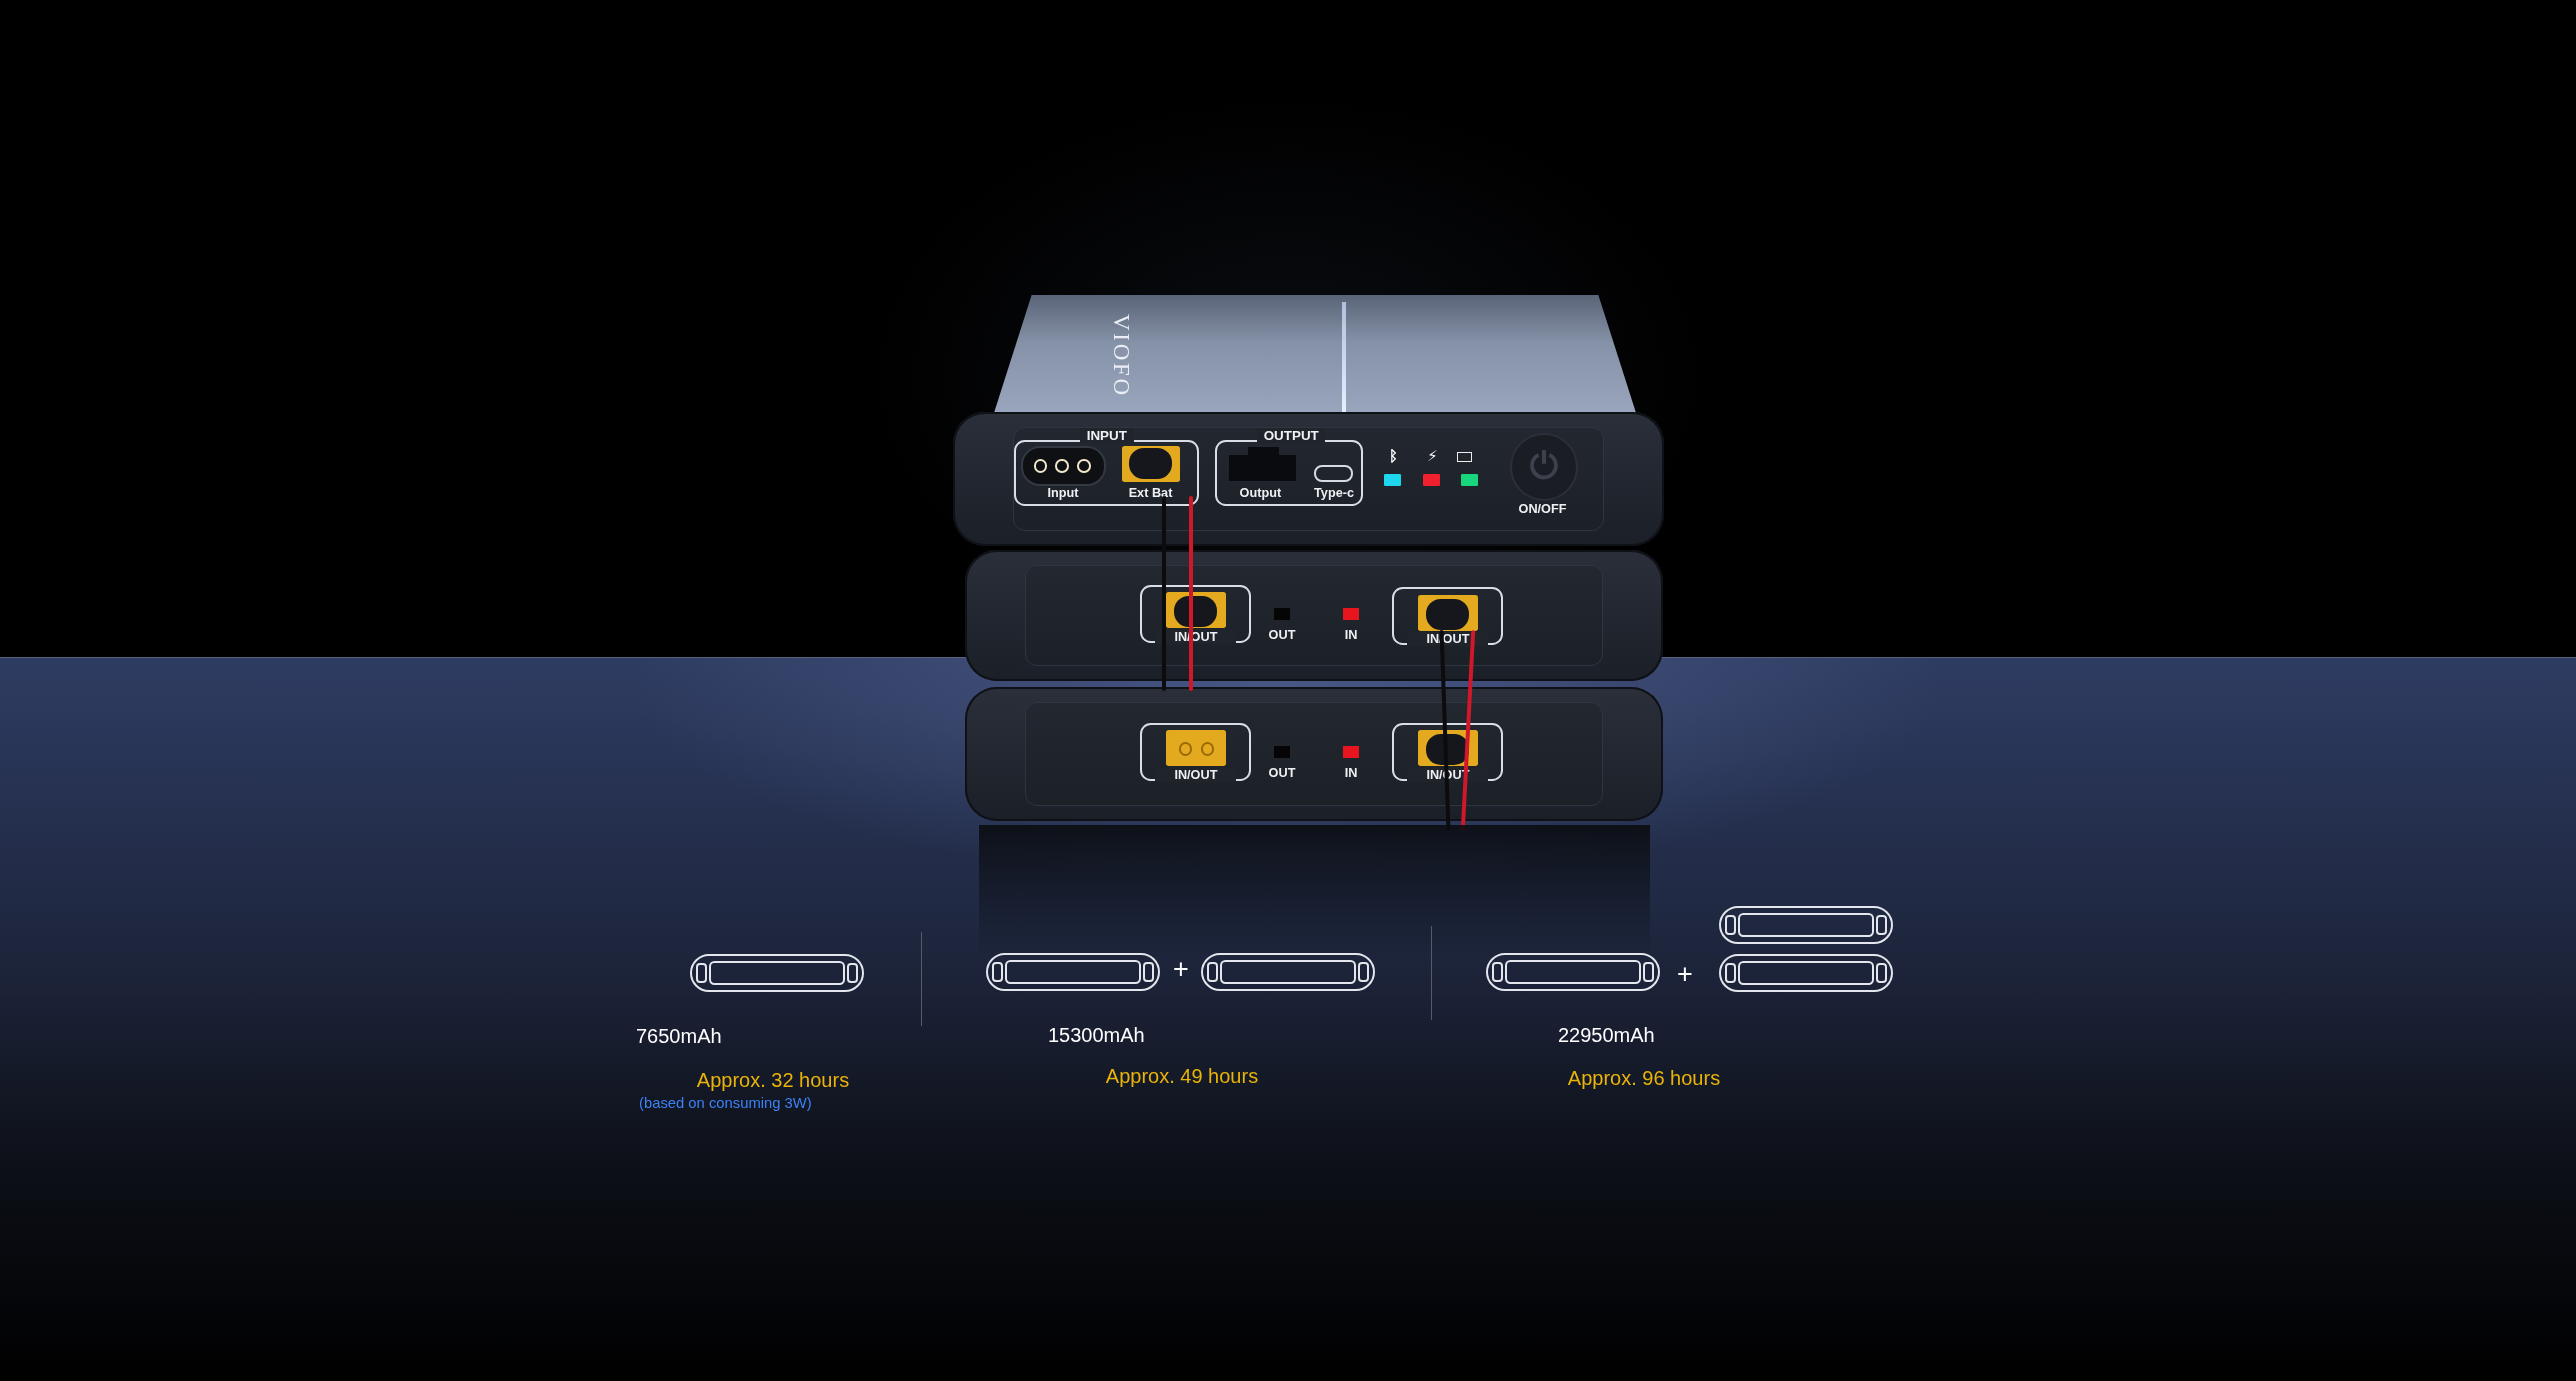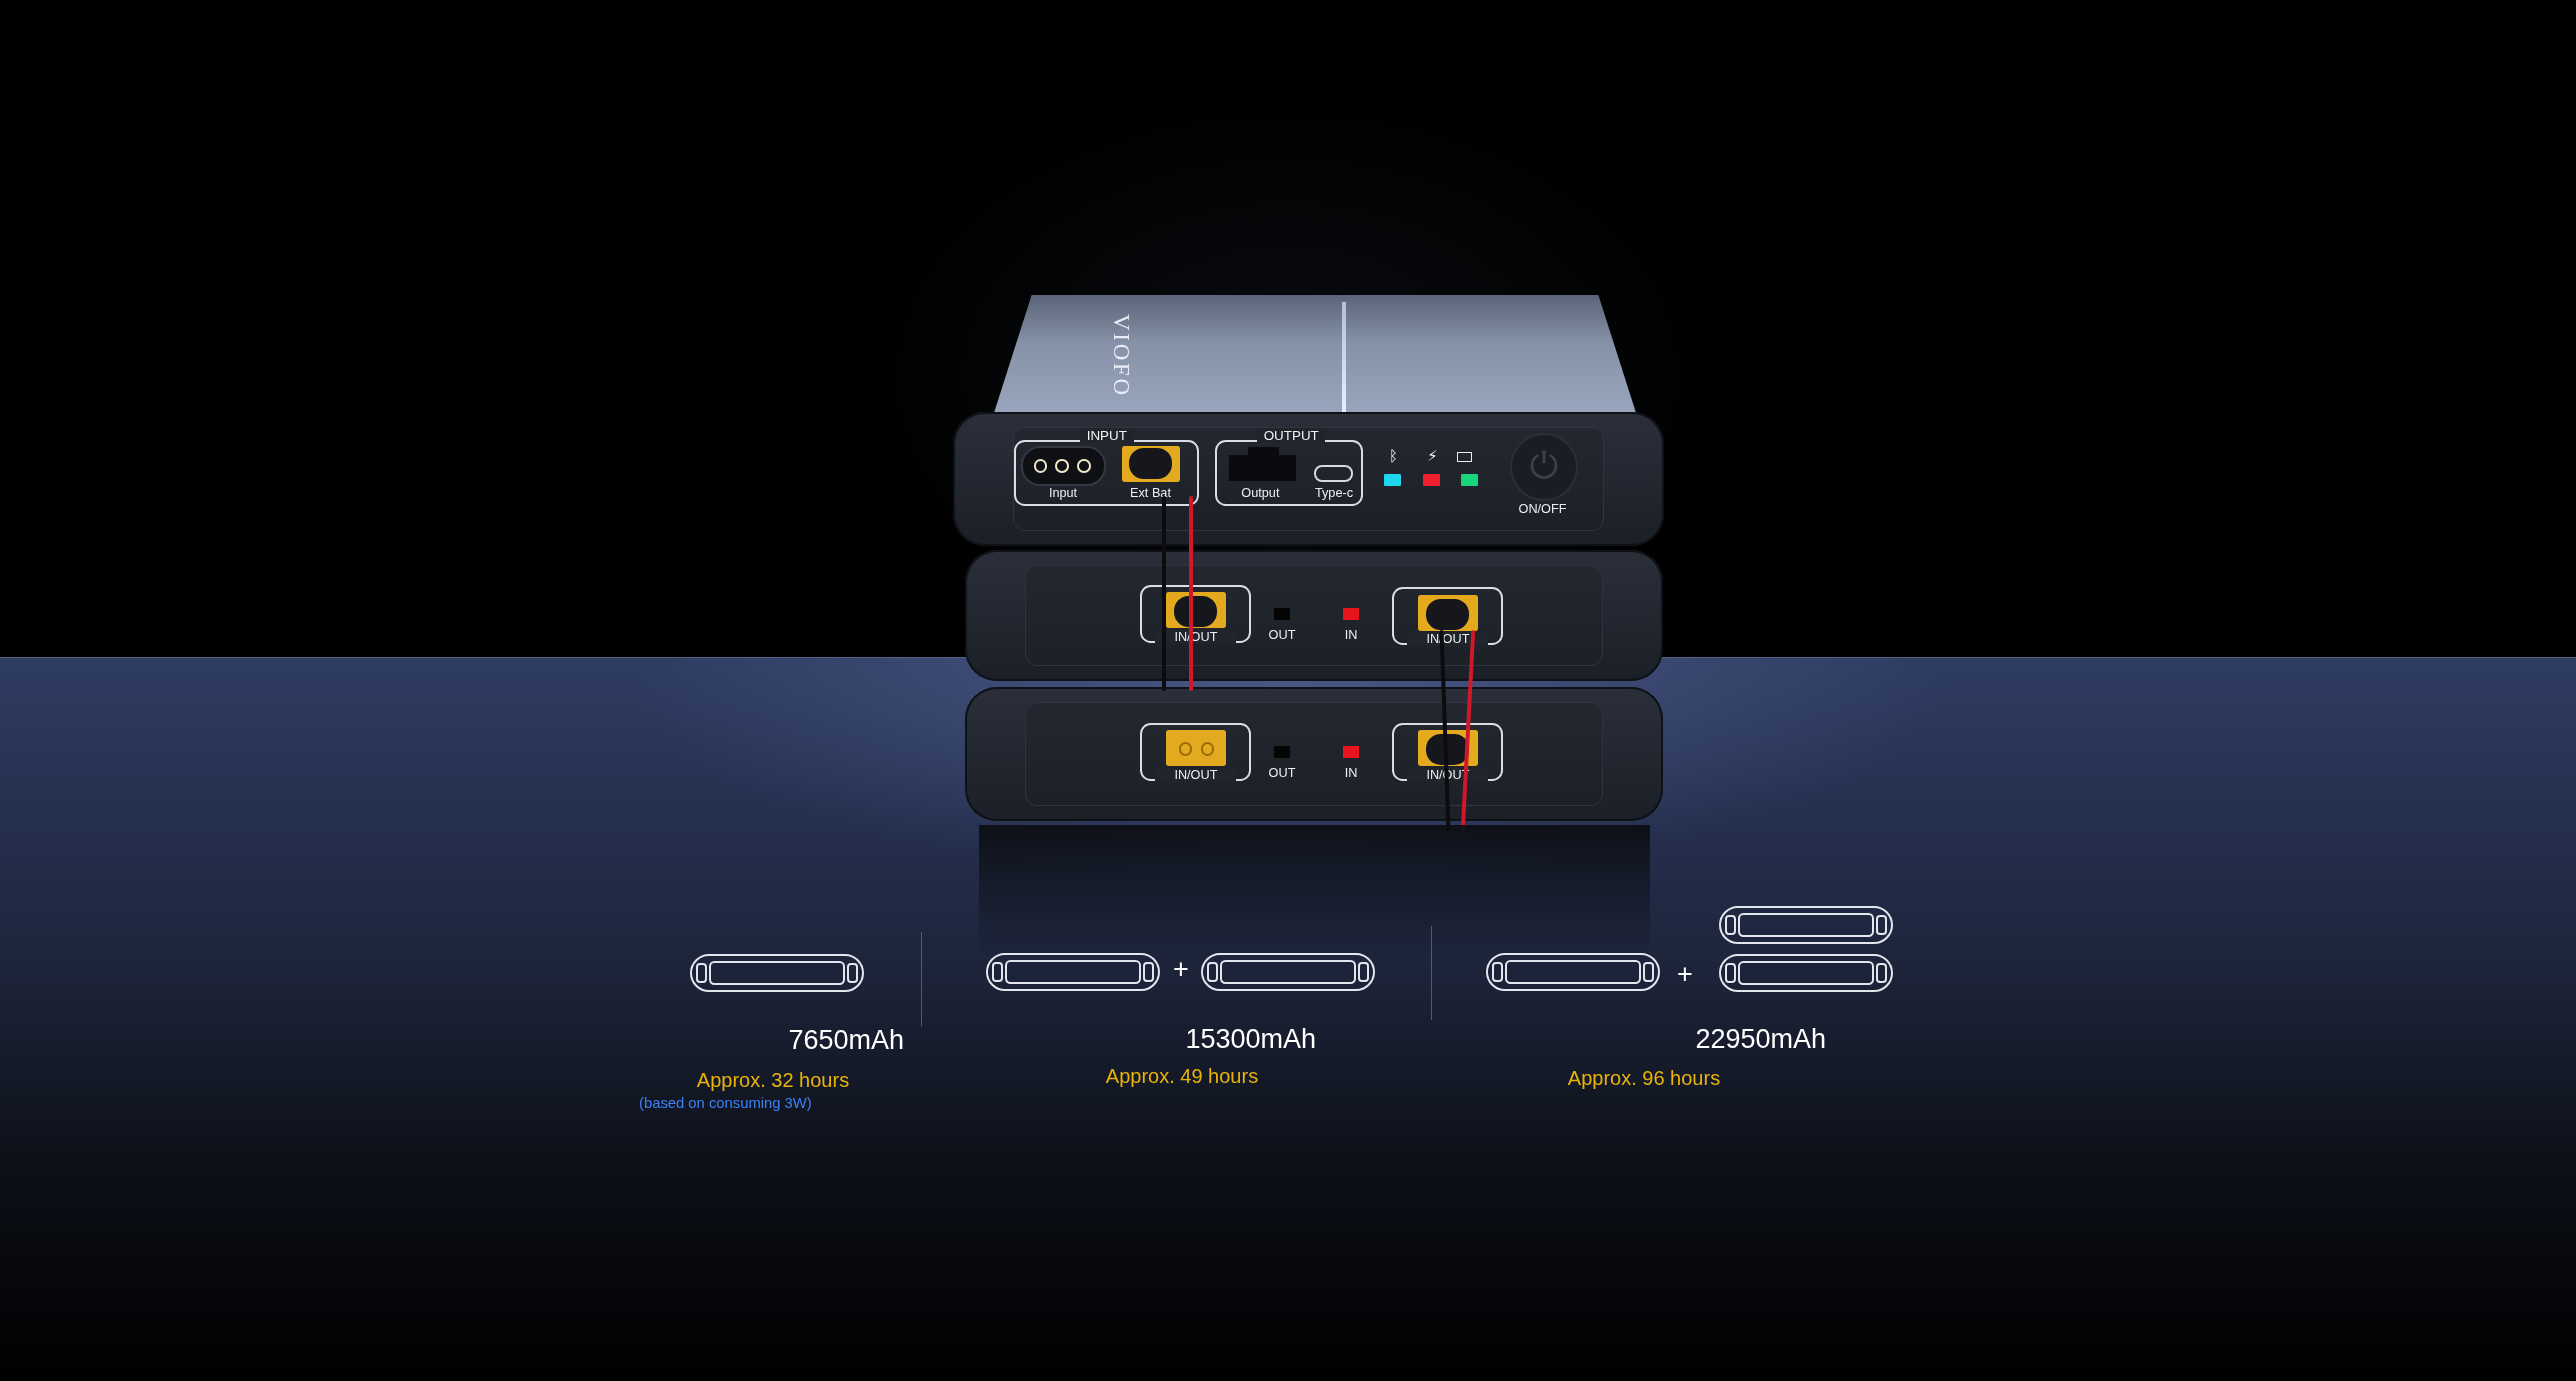--- a/index.html
+++ b/index.html
@@ -11,21 +11,21 @@
     background:radial-gradient(ellipse 939px 282px at 1288px 27px,rgba(120,140,200,.35),rgba(0,0,0,0) 70%);}
   .floor-edge{position:absolute;left:0;top:657px;width:2576px;height:1.3px;background:#56637f;}
 
   
   .stack{position:absolute;left:953px;top:295px;width:725px;height:537px;}
   .top-lid{position:absolute;left:40px;top:0;width:644px;height:121px;
     background:linear-gradient(180deg,#5a6478 0%,#8692a8 40%,#9aa6bd 100%);
     clip-path:polygon(6% 0,94% 0,100% 100%,0 100%);border-radius:13.4px 13.4px 0 0;}
   .lid-seam{position:absolute;left:349px;top:6.7px;width:4px;height:111px;background:linear-gradient(180deg,#b0c0dc,#e8f0ff);}
   .brand{position:absolute;left:141px;top:19px;font-size:23px;color:#e9edf5;transform:rotate(90deg);transform-origin:left top;letter-spacing:2.7px;font-family:"Liberation Serif",serif;}
-  .unit{position:absolute;background:linear-gradient(180deg,#2a2f3a,#1b1f27);border-radius:32px;box-shadow:inset 0 0 0 2px #0e1116;}
+  .unit{position:absolute;background:linear-gradient(180deg,#2a2f3a,#1b1f27);border-radius:32px;box-shadow:inset 0 0 0 2px #0e1116;font-weight:bold;}
   .unit .face{position:absolute;left:60px;right:60px;top:14.8px;bottom:14.8px;background:linear-gradient(180deg,#23272f,#1c2027);border-radius:12px;border:1.3px solid #2f3541;}
   .u1{left:0;top:117px;width:711px;height:134px;}
   .u2{left:12px;top:255px;width:698px;height:131px;}
   .u3{left:12px;top:392px;width:698px;height:134px;}
 
   .grp{position:absolute;border:2px solid #d9dde6;border-radius:10.7px;}
   .grp-label{position:absolute;top:-13.4px;padding:0 6.7px;background:#20242b;font-size:13.4px;color:#f0f2f6;}
   .lbl{position:absolute;font-size:12.7px;color:#eef0f4;text-align:center;}
   .xt{position:absolute;width:58px;height:36px;background:#e3aa1f;border-radius:2.7px;}
   .plug{position:absolute;width:43px;height:31px;background:#15171c;border-radius:14.8px;}
@@ -34,21 +34,21 @@
   .dot{position:absolute;width:9.4px;height:9.4px;border:2px solid #f2e6c9;border-radius:50%;}
   .led{position:absolute;width:17.4px;height:12px;border-radius:1.3px;}
   .pwr{position:absolute;width:64px;height:64px;border-radius:50%;background:#1a1d23;border:2px solid #2b2f39;}
   .pwr span{position:absolute;left:0;top:9.4px;width:64px;text-align:center;font-size:36px;color:#3c414c;}
   .icon-bank{position:absolute;border:2px solid #e3e6ec;border-radius:24px;}
   .icon-bank .inner{position:absolute;left:17.4px;right:17.4px;top:5.4px;bottom:5.4px;border:2px solid #e3e6ec;border-radius:5.4px;}
   .icon-bank .wing-l,.icon-bank .wing-r{position:absolute;top:6.7px;width:6.7px;bottom:6.7px;border:2px solid #e3e6ec;border-radius:4px;}
   .icon-bank .wing-l{left:4px;} .icon-bank .wing-r{right:4px;}
   .divider{position:absolute;width:1.3px;background:#555b68;}
   .plus{position:absolute;font-size:27px;color:#fff;}
-  .cap{position:absolute;font-size:27px;text-align:right;width:268px;}
+  .cap{position:absolute;font-size:20px;text-align:left;width:268px;}
   .dur{position:absolute;font-size:20px;text-align:center;width:268px;color:#eab308;}
   .note{position:absolute;font-size:14.8px;text-align:left;width:268px;color:#3b82f6;}
 </style>
 </head>
 <body>
 
 <div class="bg-top"></div>
 <div class="bg-floor"></div>
 <div class="floor-glow"></div>
 <div class="floor-edge"></div>

